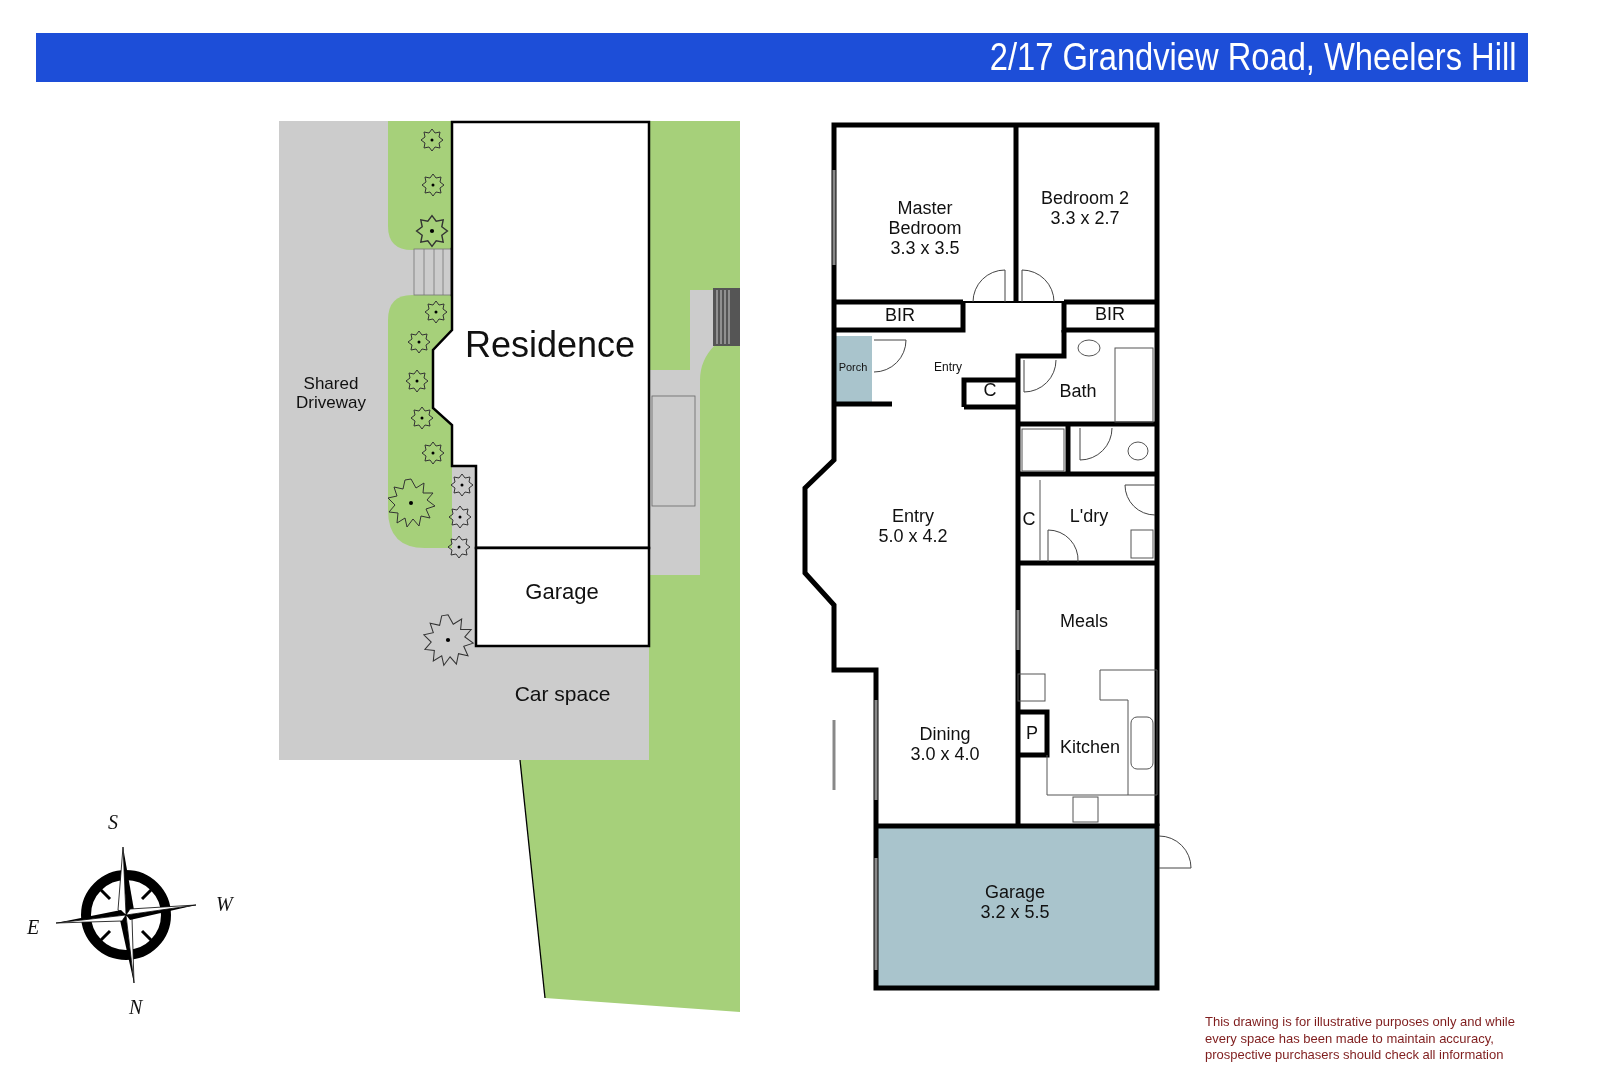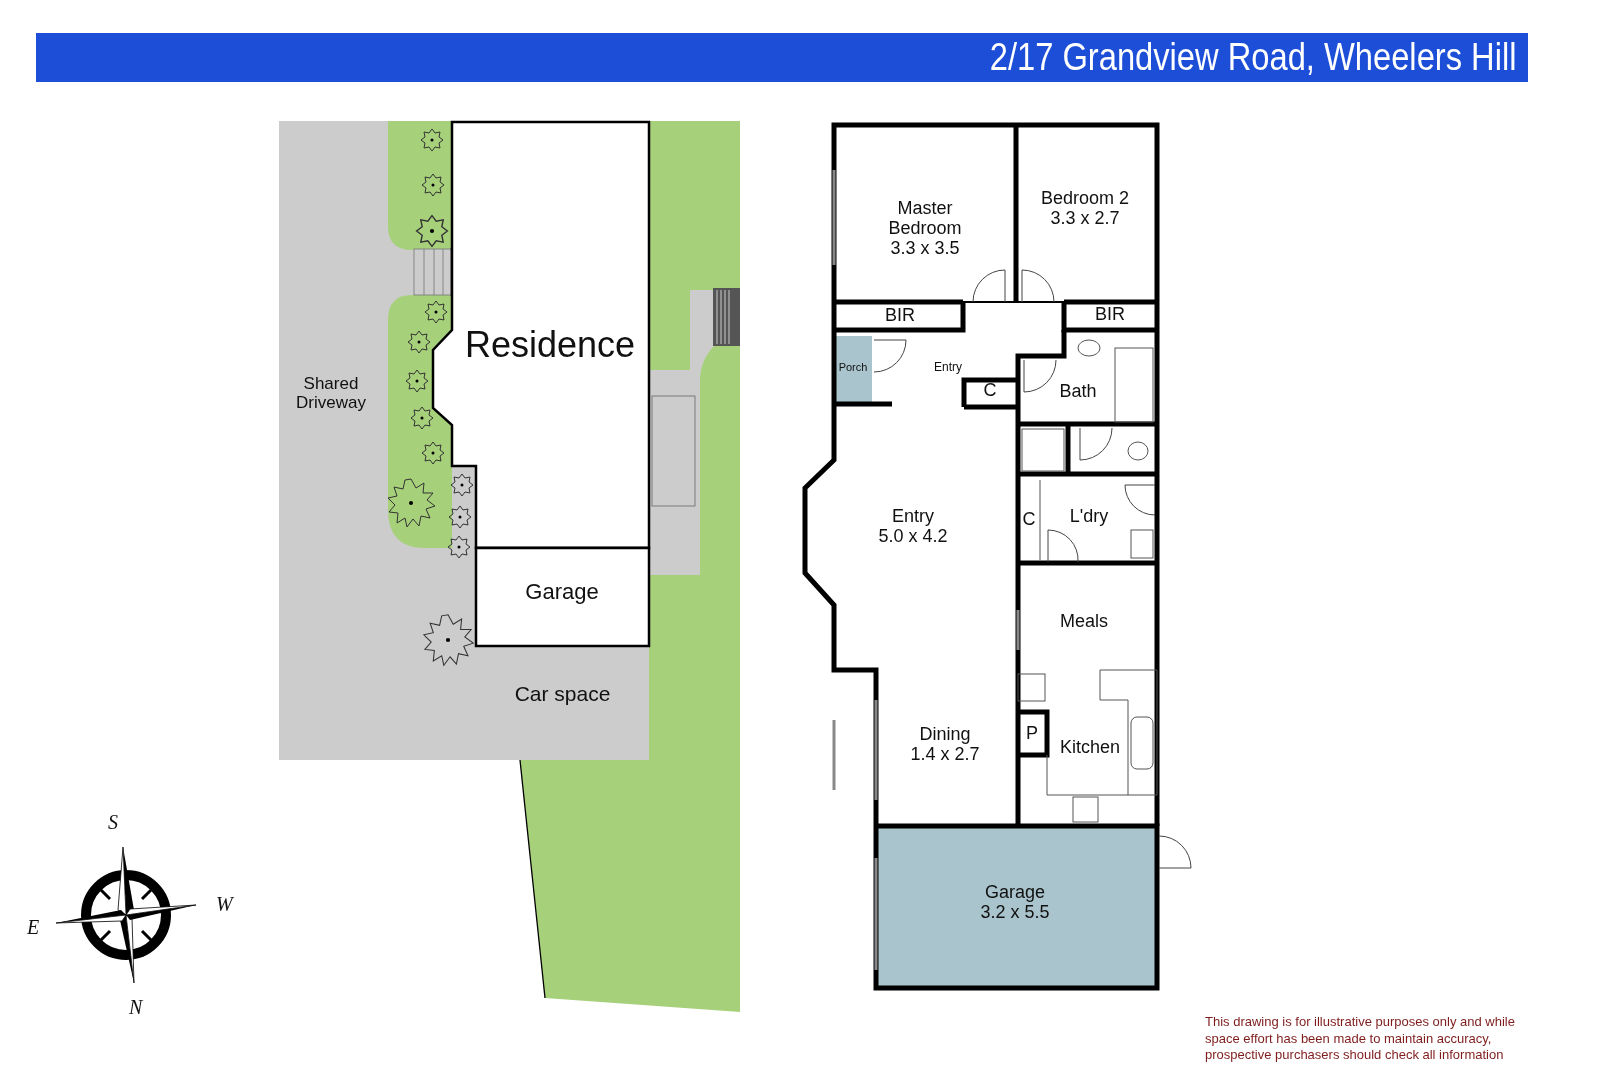--- a/index.html
+++ b/index.html
@@ -198,29 +198,29 @@
   <div>Entry</div>
   <div>5.0 x 4.2</div>
 </div>
 <div class="lbl" style="left:1018px;top:509px;width:22px;font-size:18px;">C</div>
 <div class="lbl" style="left:1056px;top:506px;width:66px;font-size:18px;">L'dry</div>
 <div class="lbl" style="left:1048px;top:611px;width:72px;font-size:18px;">Meals</div>
 <div class="lbl" style="left:1018px;top:723px;width:28px;font-size:18px;">P</div>
 <div class="lbl" style="left:1050px;top:737px;width:80px;font-size:18px;">Kitchen</div>
 <div class="lbl" style="left:880px;top:724px;width:130px;font-size:18px;">
   <div>Dining</div>
-  <div>1.4 x 2.7</div>
+  <div>3.0 x 4.0</div>
 </div>
 <div class="lbl" style="left:950px;top:882px;width:130px;font-size:18px;">
   <div>Garage</div>
   <div>3.2 x 5.5</div>
 </div>
 
 <div class="compass-letter" style="left:108px;top:811px;">S</div>
 <div class="compass-letter" style="left:216px;top:893px;">W</div>
 <div class="compass-letter" style="left:129px;top:996px;">N</div>
 <div class="compass-letter" style="left:27px;top:916px;">E</div>
 
 <div class="disclaimer">
   <div>This drawing is for illustrative purposes only and while</div>
-  <div>space effort has been made to maintain accuracy,</div>
+  <div>every space has been made to maintain accuracy,</div>
   <div>prospective purchasers should check all information</div>
 </div>
 
 </body></html>

